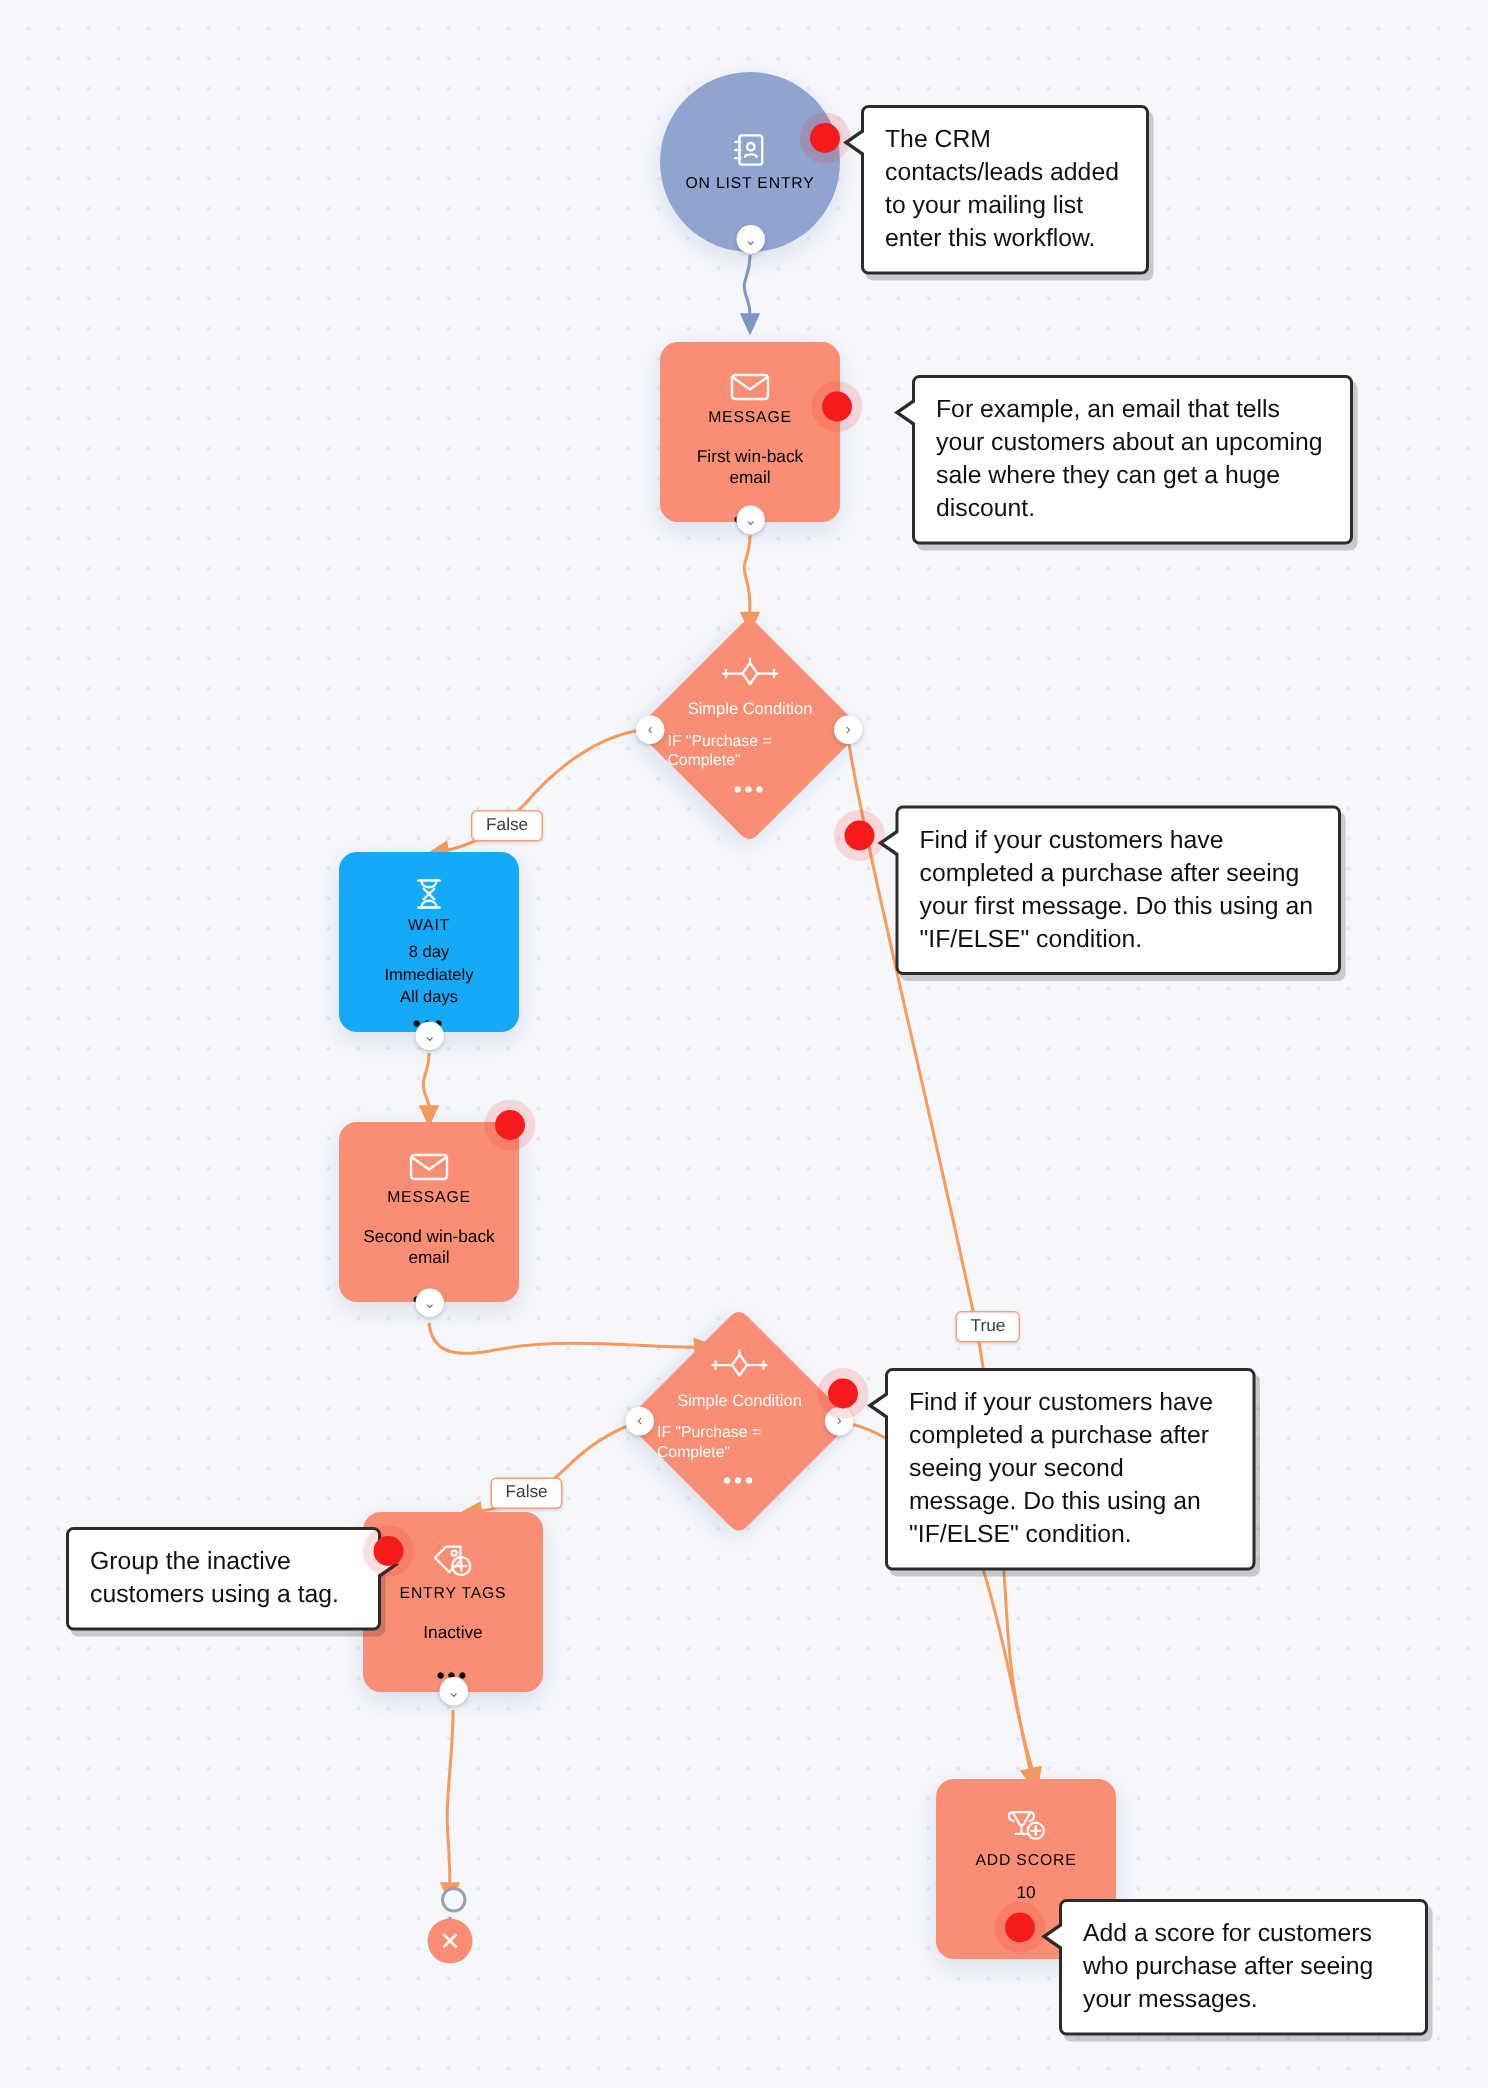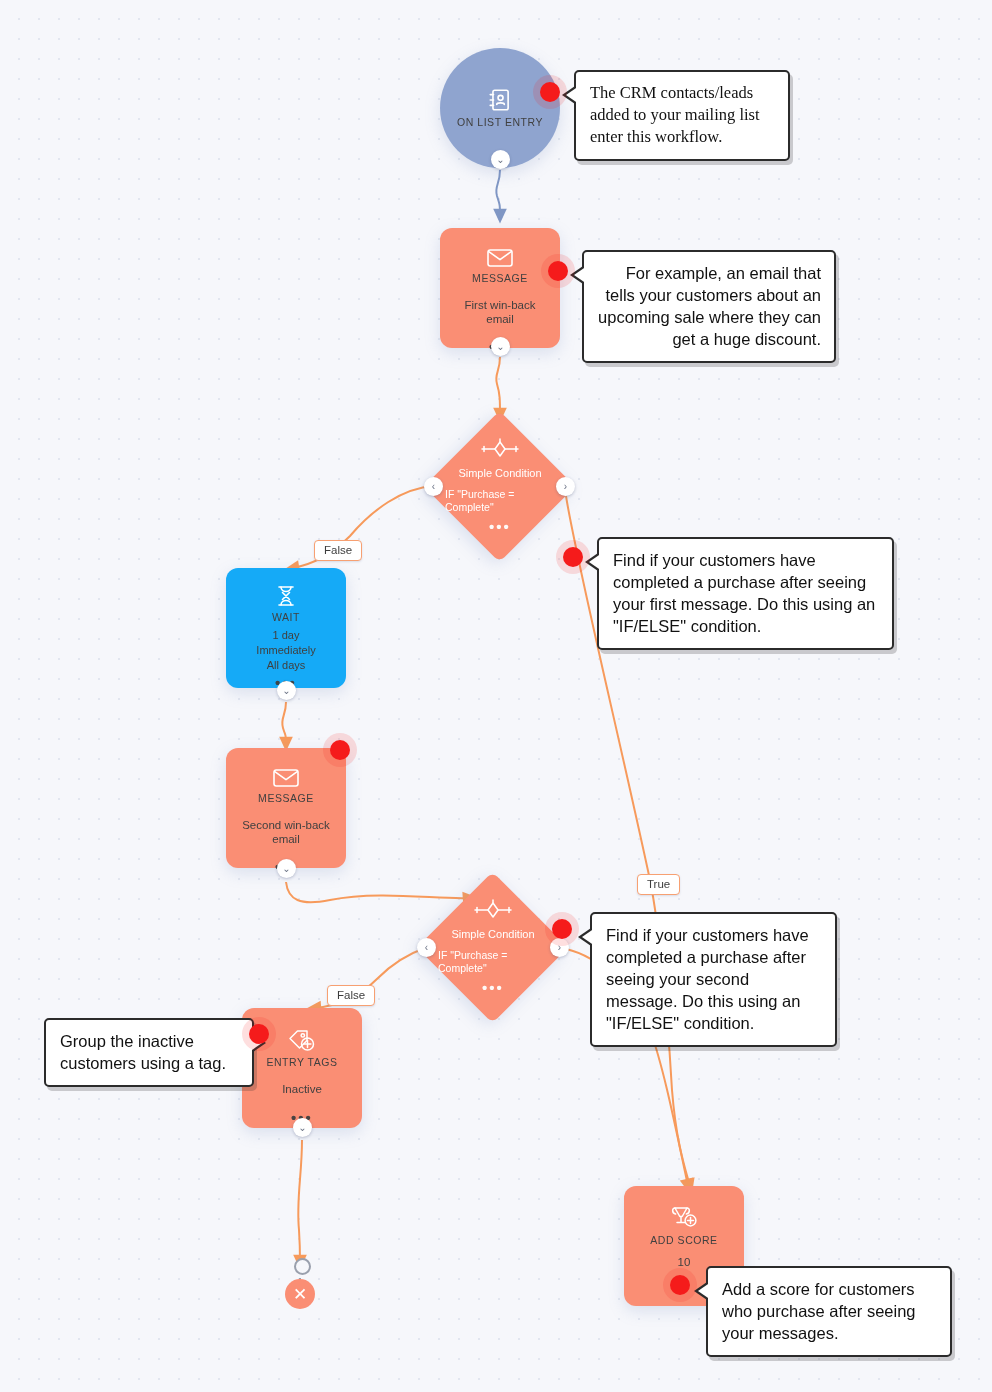--- a/index.html
+++ b/index.html
@@ -24,21 +24,21 @@
     position: absolute;
     left: 0; top: 0;
     width: 992px; height: 1392px;
     pointer-events: none;
   }
 
   
   .node {
     position: absolute;
     box-sizing: border-box;
-    color: #404040;
+    color: #000000;
     text-align: center;
     user-select: none;
   }
   .node-shadow {
     box-shadow: 0 5px 16px rgba(120,140,190,0.22);
   }
   .node .ntype {
     font-size: 10.5px;
     letter-spacing: 0.55px;
     line-height: 13px;
@@ -277,41 +277,41 @@
         <line x1="3" y1="17" x2="6" y2="17"></line>
         <circle cx="12.5" cy="10" r="2.3"></circle>
         <path d="M9,16.2 C9,14.2 16,14.2 16,16.2"></path>
       </svg>
     </span>
     <div class="ntype">ON LIST ENTRY</div>
   </div>
   <div class="handle" style="left:491px; top:150px;">⌄</div>
   <div class="reddot" style="left:540px; top:82px;"></div>
 
-  <div class="callout tail-left" style="left:574px; top:70px; width:216px;font-family:Liberation Serif, serif;">
+  <div class="callout tail-left" style="left:574px; top:70px; width:192px;">
     <span class="tail-o"></span>
     <span class="tail-i"></span>
     <span>The CRM contacts/leads added to your mailing list enter this workflow.</span>
   </div>
 
   <div class="node action node-shadow" style="left:440px; top:228px;">
     <span>
       <svg class="icon" width="28" height="22" viewBox="0 0 28 22" fill="none" stroke="#ffffff" stroke-width="1.6" stroke-linecap="round" stroke-linejoin="round">
         <rect x="2" y="3" width="24" height="16" rx="2.2"></rect>
         <path d="M2.8,4.6 L14,12.6 L25.2,4.6"></path>
       </svg>
     </span>
     <div class="ntype">MESSAGE</div>
     <div class="nname">First win-back email</div>
     <div class="dots" style="margin-top:16px;">•••</div>
   </div>
   <div class="handle" style="left:491px; top:337px;">⌄</div>
   <div class="reddot" style="left:548px; top:261px;"></div>
 
-  <div class="callout tail-left" style="left:582px; top:250px; width:254px;text-align:right;">
+  <div class="callout tail-left" style="left:608px; top:250px; width:294px;">
     <span class="tail-o"></span>
     <span class="tail-i"></span>
     <span>For example, an email that tells your customers about an upcoming sale where they can get a huge discount.</span>
   </div>
 
   <div class="cond-wrap" style="left:425px; top:412px;">
     <div class="cond-shape"></div>
     <div class="cond-content">
       <span>
         <svg class="icon" width="46" height="22" viewBox="0 0 46 22" fill="none" stroke="#ffffff" stroke-width="1.5" stroke-linecap="round" stroke-linejoin="round">
@@ -343,21 +343,21 @@
     <span>
       <svg class="icon" width="22" height="24" viewBox="0 0 22 24" fill="none" stroke="#ffffff" stroke-width="1.6" stroke-linecap="round" stroke-linejoin="round">
         <line x1="4" y1="3" x2="18" y2="3"></line>
         <line x1="4" y1="21" x2="18" y2="21"></line>
         <path d="M6,3 C6,9 16,9 16,3"></path>
         <path d="M6,21 C6,15 16,15 16,21"></path>
         <path d="M7.5,8.5 L14.5,15.5 M14.5,8.5 L7.5,15.5"></path>
       </svg>
     </span>
     <div class="ntype">WAIT</div>
-    <div class="nsub" style="margin-top:4px;">1 day</div>
+    <div class="nsub" style="margin-top:4px;">8 day</div>
     <div class="nsub">Immediately</div>
     <div class="nsub">All days</div>
     <div class="dots" style="margin-top:5px;">•••</div>
   </div>
   <div class="handle" style="left:277px; top:681px;">⌄</div>
 
   <div class="node action node-shadow" style="left:226px; top:748px;">
     <span>
       <svg class="icon" width="28" height="22" viewBox="0 0 28 22" fill="none" stroke="#ffffff" stroke-width="1.6" stroke-linecap="round" stroke-linejoin="round">
         <rect x="2" y="3" width="24" height="16" rx="2.2"></rect>

